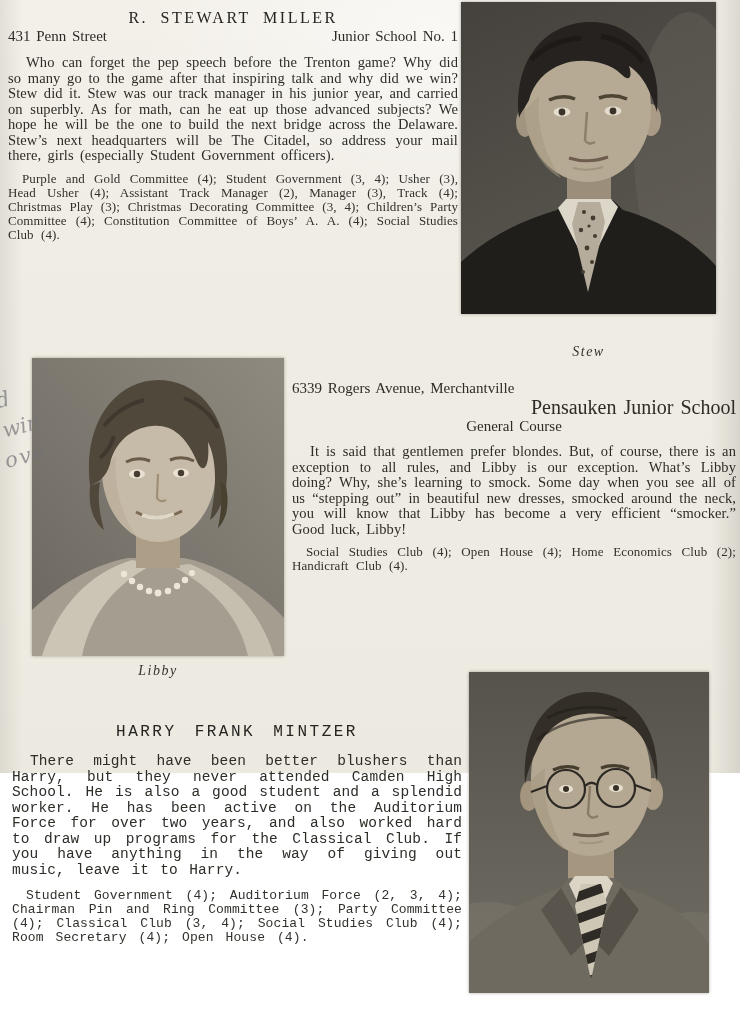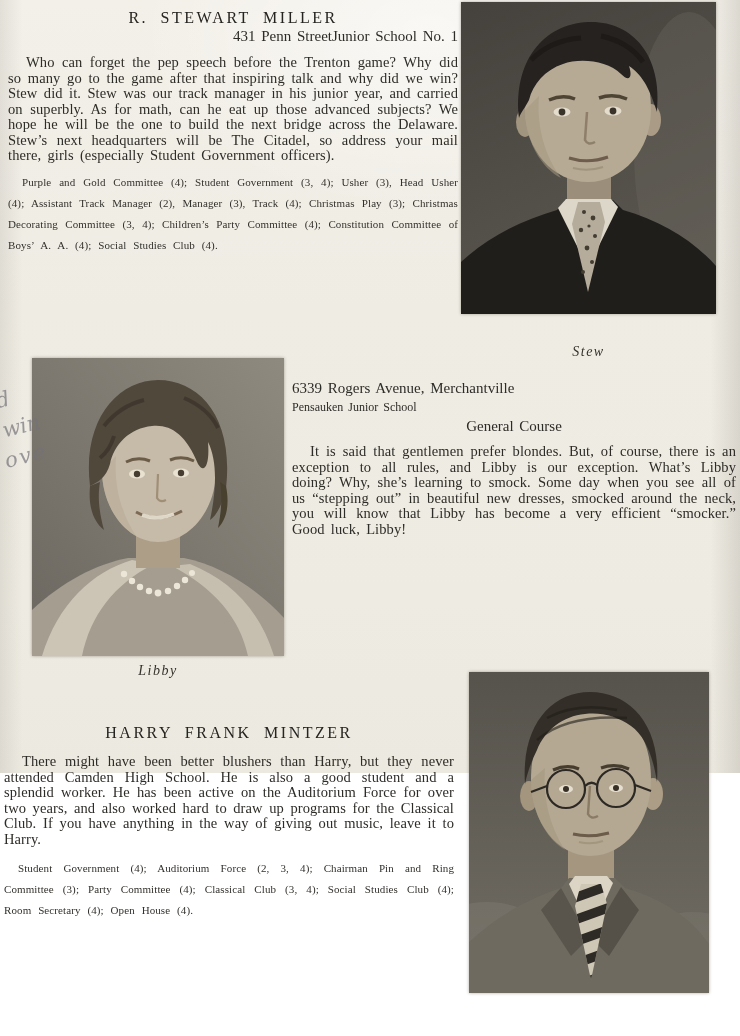--- a/index.html
+++ b/index.html
@@ -9,35 +9,35 @@
     background:
       radial-gradient(ellipse 420px 260px at 58% 4%, rgba(255,255,255,.55), rgba(255,255,255,0) 70%),
       linear-gradient(90deg, rgba(125,120,110,.14), rgba(125,120,110,0) 3%, rgba(125,120,110,0) 96%, rgba(125,120,110,.20)),
       linear-gradient(180deg, #f3f0e9 0%, #efece4 40%, #eeebe2 78%, #ece9e0 100%);
     font-family:"Liberation Serif","DejaVu Serif",serif;
     color:#2e2c27;
   }
   .txt{position:absolute;}
   .txt-miller{left:8px;top:8px;width:450px;}
   .txt-minter{left:292px;top:379px;width:444px;}
-  .txt-mintzer{left:4px;top:723px;width:450px;}
+  .txt-mintzer{left:12px;top:723px;width:450px;font-family:Liberation Mono, monospace;}
   .s-name{
     margin:0;font-size:16px;font-weight:normal;text-align:center;
     letter-spacing:2.5px;word-spacing:6px;line-height:19px;color:#262420;
   }
-  .addr-row{display:flex;justify-content:flex-end;font-size:15px;line-height:19px;word-spacing:2px;}
+  .addr-row{display:flex;justify-content:space-between;font-size:15px;line-height:19px;word-spacing:2px;}
   .addr-line{font-size:15px;line-height:19px;word-spacing:2px;}
-  .school-line{font-size:12px;line-height:19px;word-spacing:2px;}
+  .school-line{font-size:20px;line-height:19px;text-align:right;word-spacing:2px;}
   .course{font-size:15px;line-height:19px;text-align:center;word-spacing:2px;}
   .bio{
     margin:9px 0 0 0;font-size:14.5px;line-height:15.5px;
     text-align:justify;text-indent:18px;word-spacing:2.5px;letter-spacing:.1px;
   }
   .acts{
-    margin:8px 0 0 0;font-size:11px;line-height:21px;
+    margin:8px 0 0 0;font-size:13px;line-height:14px;
     text-align:justify;text-indent:14px;word-spacing:4px;letter-spacing:.1px;color:#33312c;
   }
   .bio-minter{margin-top:8px;}
   .bio-mintzer{margin-top:12px;}
   .acts-mintzer{margin-top:11px;}
   figure{margin:0;}
   .photo{position:absolute;box-shadow:0 0 3px rgba(70,64,52,.45);}
   .photo svg{display:block;width:100%;height:100%;}
   .photo-stew{left:461px;top:2px;width:255px;height:312px;}
   .photo-libby{left:32px;top:358px;width:252px;height:298px;}
@@ -163,20 +163,21 @@
         <path d="M110,157 Q126,163 142,156" stroke="#efe9db" stroke-width="3.5" fill="none" opacity="0.85"></path>
       </svg>
     </figure>
     <figcaption class="cap cap-libby">Libby</figcaption>
 
     <div class="txt txt-minter">
       <div class="addr-line">6339 Rogers Avenue, Merchantville</div>
       <div class="school-line">Pensauken Junior School</div>
       <div class="course">General Course</div>
       <p class="bio bio-minter">It is said that gentlemen prefer blondes.  But, of course, there is an exception to all rules, and Libby is our exception.  What’s Libby doing?  Why, she’s learning to smock.  Some day when you see all of us “stepping out” in beautiful new dresses, smocked around the neck, you will know that Libby has become a very efficient “smocker.”  Good luck, Libby!</p>
+      <p class="acts">Social Studies Club (4); Open House (4); Home Economics Club (2); Handicraft Club (4).</p>
     </div>
   </section>
 
   <section>
     <div class="txt txt-mintzer">
       <h2 class="s-name">HARRY FRANK MINTZER</h2>
       <p class="bio bio-mintzer">There might have been better blushers than Harry, but they never attended Camden High School.  He is also a good student and a splendid worker.  He has been active on the Auditorium Force for over two years, and also worked hard to draw up programs for the Classical Club.  If you have anything in the way of giving out music, leave it to Harry.</p>
       <p class="acts acts-mintzer">Student Government (4); Auditorium Force (2, 3, 4); Chairman Pin and Ring Committee (3); Party Committee (4); Classical Club (3, 4); Social Studies Club (4); Room Secretary (4); Open House (4).</p>
     </div>
 

